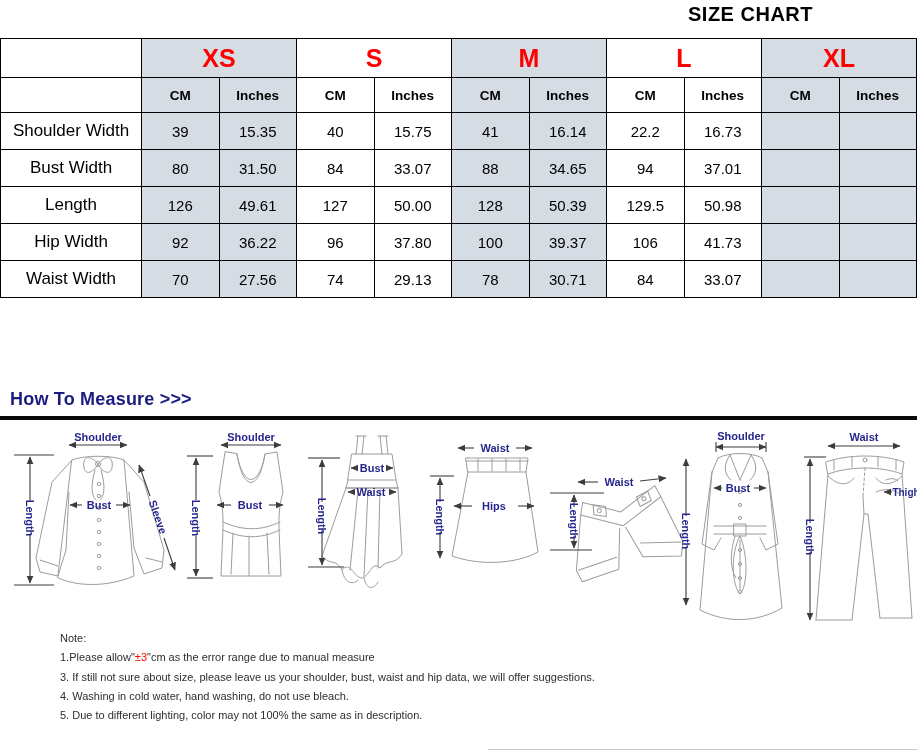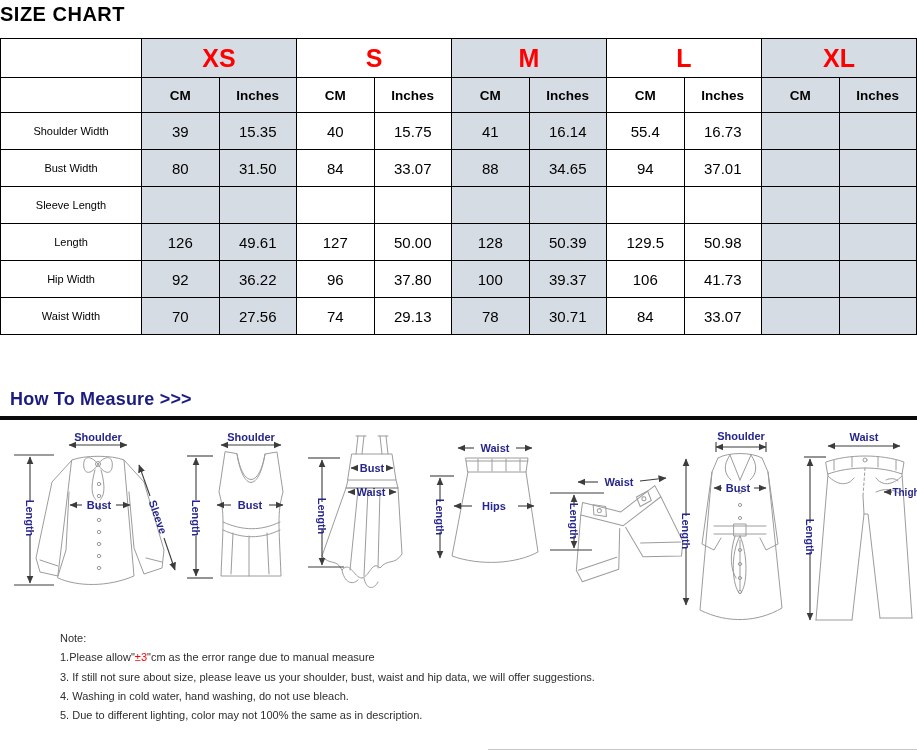--- a/index.html
+++ b/index.html
@@ -1,31 +1,31 @@
 <!DOCTYPE html>
 <html style="--size-label: #ff0000; --shaded-cell: #d6dce4; --table-border: #000000; --heading: #1b1b80; --measure-label: #26268c; --note-highlight: #ff0000;"><head>
 <meta charset="utf-8">
 <style>
   html,body{margin:0;padding:0;background:#fff;}
   body{font-family:"Liberation Sans",sans-serif;color:#000;}
   .page{position:relative;width:917px;height:751px;background:#fff;overflow:hidden;}
 
   
-  .page-title{position:absolute;top:3px;left:0;width:813px;text-align:left;
+  .page-title{position:absolute;top:3px;left:0;width:813px;text-align:right;
     font-size:20px;font-weight:bold;letter-spacing:.5px;color:#000;}
 
   
   table.size-table{position:absolute;top:38px;left:0;width:917px;
     border-collapse:collapse;table-layout:fixed;}
   .size-table th,.size-table td{border:1px solid var(--table-border,#000);
     text-align:center;vertical-align:middle;padding:0;overflow:hidden;}
   .size-table .corner{width:140px;}
   .size-table .size-th{height:38px;font-size:25px;font-weight:bold;color:var(--size-label,#f00);}
   .size-table .unit-th{height:34px;font-size:13.5px;font-weight:bold;color:#000;margin-left:24px;}
-  .size-table .row-th{height:36px;font-size:11px;font-weight:normal;color:#000;}
+  .size-table .row-th{height:36px;font-size:17px;font-weight:normal;color:#000;}
   .size-table td.val{height:36px;font-size:15px;color:#000;}
   .size-table .shaded{background:var(--shaded-cell,#d6dce4);}
 
   
   .measure-heading{position:absolute;top:389px;left:10px;font-size:18px;font-weight:bold;
     color:var(--heading,#1b1b80);letter-spacing:.2px;}
   .divider-line{position:absolute;top:416px;left:0;width:917px;height:4px;background:#0a0a0a;}
   .figures{position:absolute;top:424px;left:0;width:917px;height:205px;}
   .figures svg{position:absolute;overflow:visible;}
 
@@ -75,48 +75,35 @@
       </thead>
     <tbody>
         <tr>
           <th class="row-th">Shoulder Width</th>
           <td class="val shaded">39</td>
           <td class="val shaded">15.35</td>
           <td class="val">40</td>
           <td class="val">15.75</td>
           <td class="val shaded">41</td>
           <td class="val shaded">16.14</td>
-          <td class="val">55.4</td>
+          <td class="val">22.2</td>
           <td class="val">16.73</td>
           <td class="val shaded"></td>
           <td class="val shaded"></td>
         </tr>
         <tr>
           <th class="row-th">Bust Width</th>
           <td class="val shaded">80</td>
           <td class="val shaded">31.50</td>
           <td class="val">84</td>
           <td class="val">33.07</td>
           <td class="val shaded">88</td>
           <td class="val shaded">34.65</td>
           <td class="val">94</td>
           <td class="val">37.01</td>
-          <td class="val shaded"></td>
-          <td class="val shaded"></td>
-        </tr>
-        <tr>
-          <th class="row-th">Sleeve Length</th>
-          <td class="val shaded"></td>
-          <td class="val shaded"></td>
-          <td class="val"></td>
-          <td class="val"></td>
-          <td class="val shaded"></td>
-          <td class="val shaded"></td>
-          <td class="val"></td>
-          <td class="val"></td>
           <td class="val shaded"></td>
           <td class="val shaded"></td>
         </tr>
         <tr>
           <th class="row-th">Length</th>
           <td class="val shaded">126</td>
           <td class="val shaded">49.61</td>
           <td class="val">127</td>
           <td class="val">50.00</td>
           <td class="val shaded">128</td>

